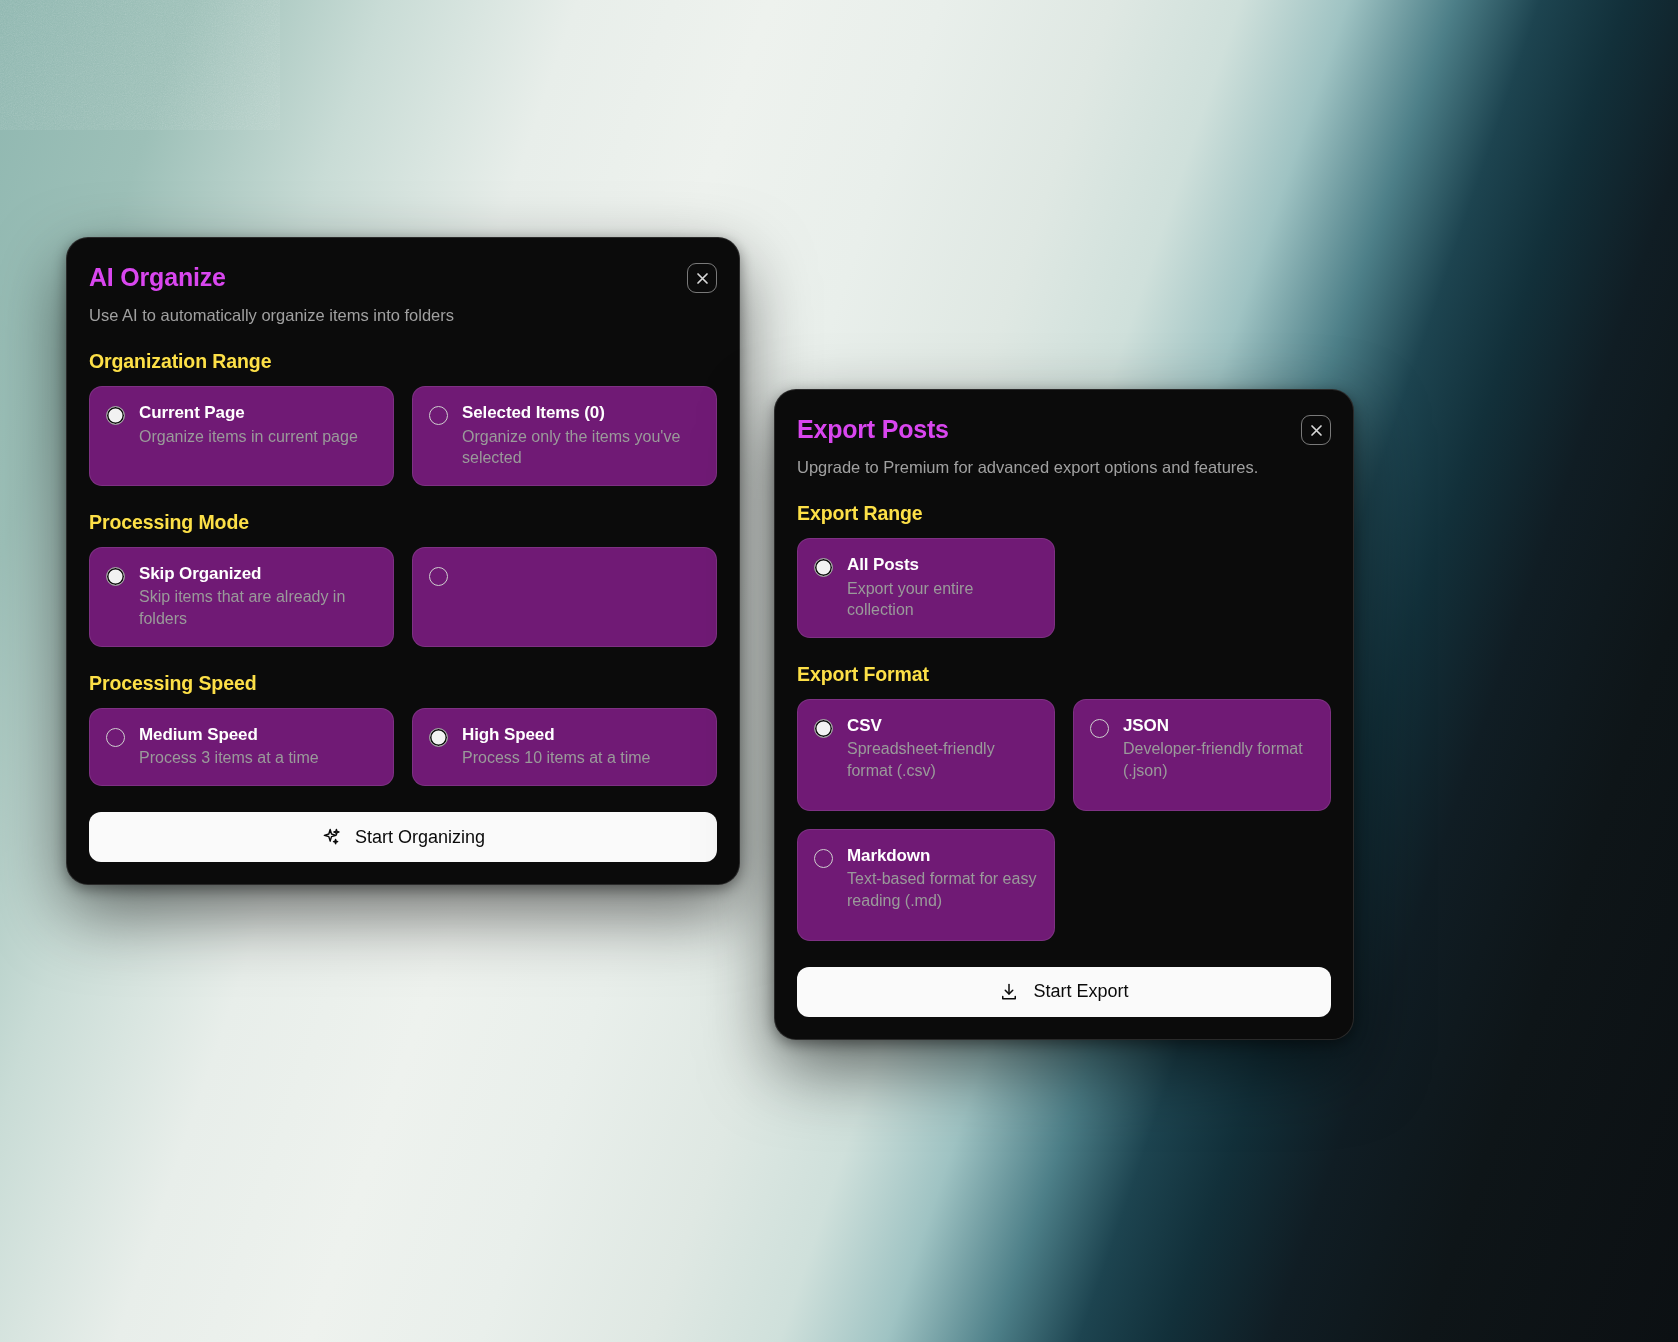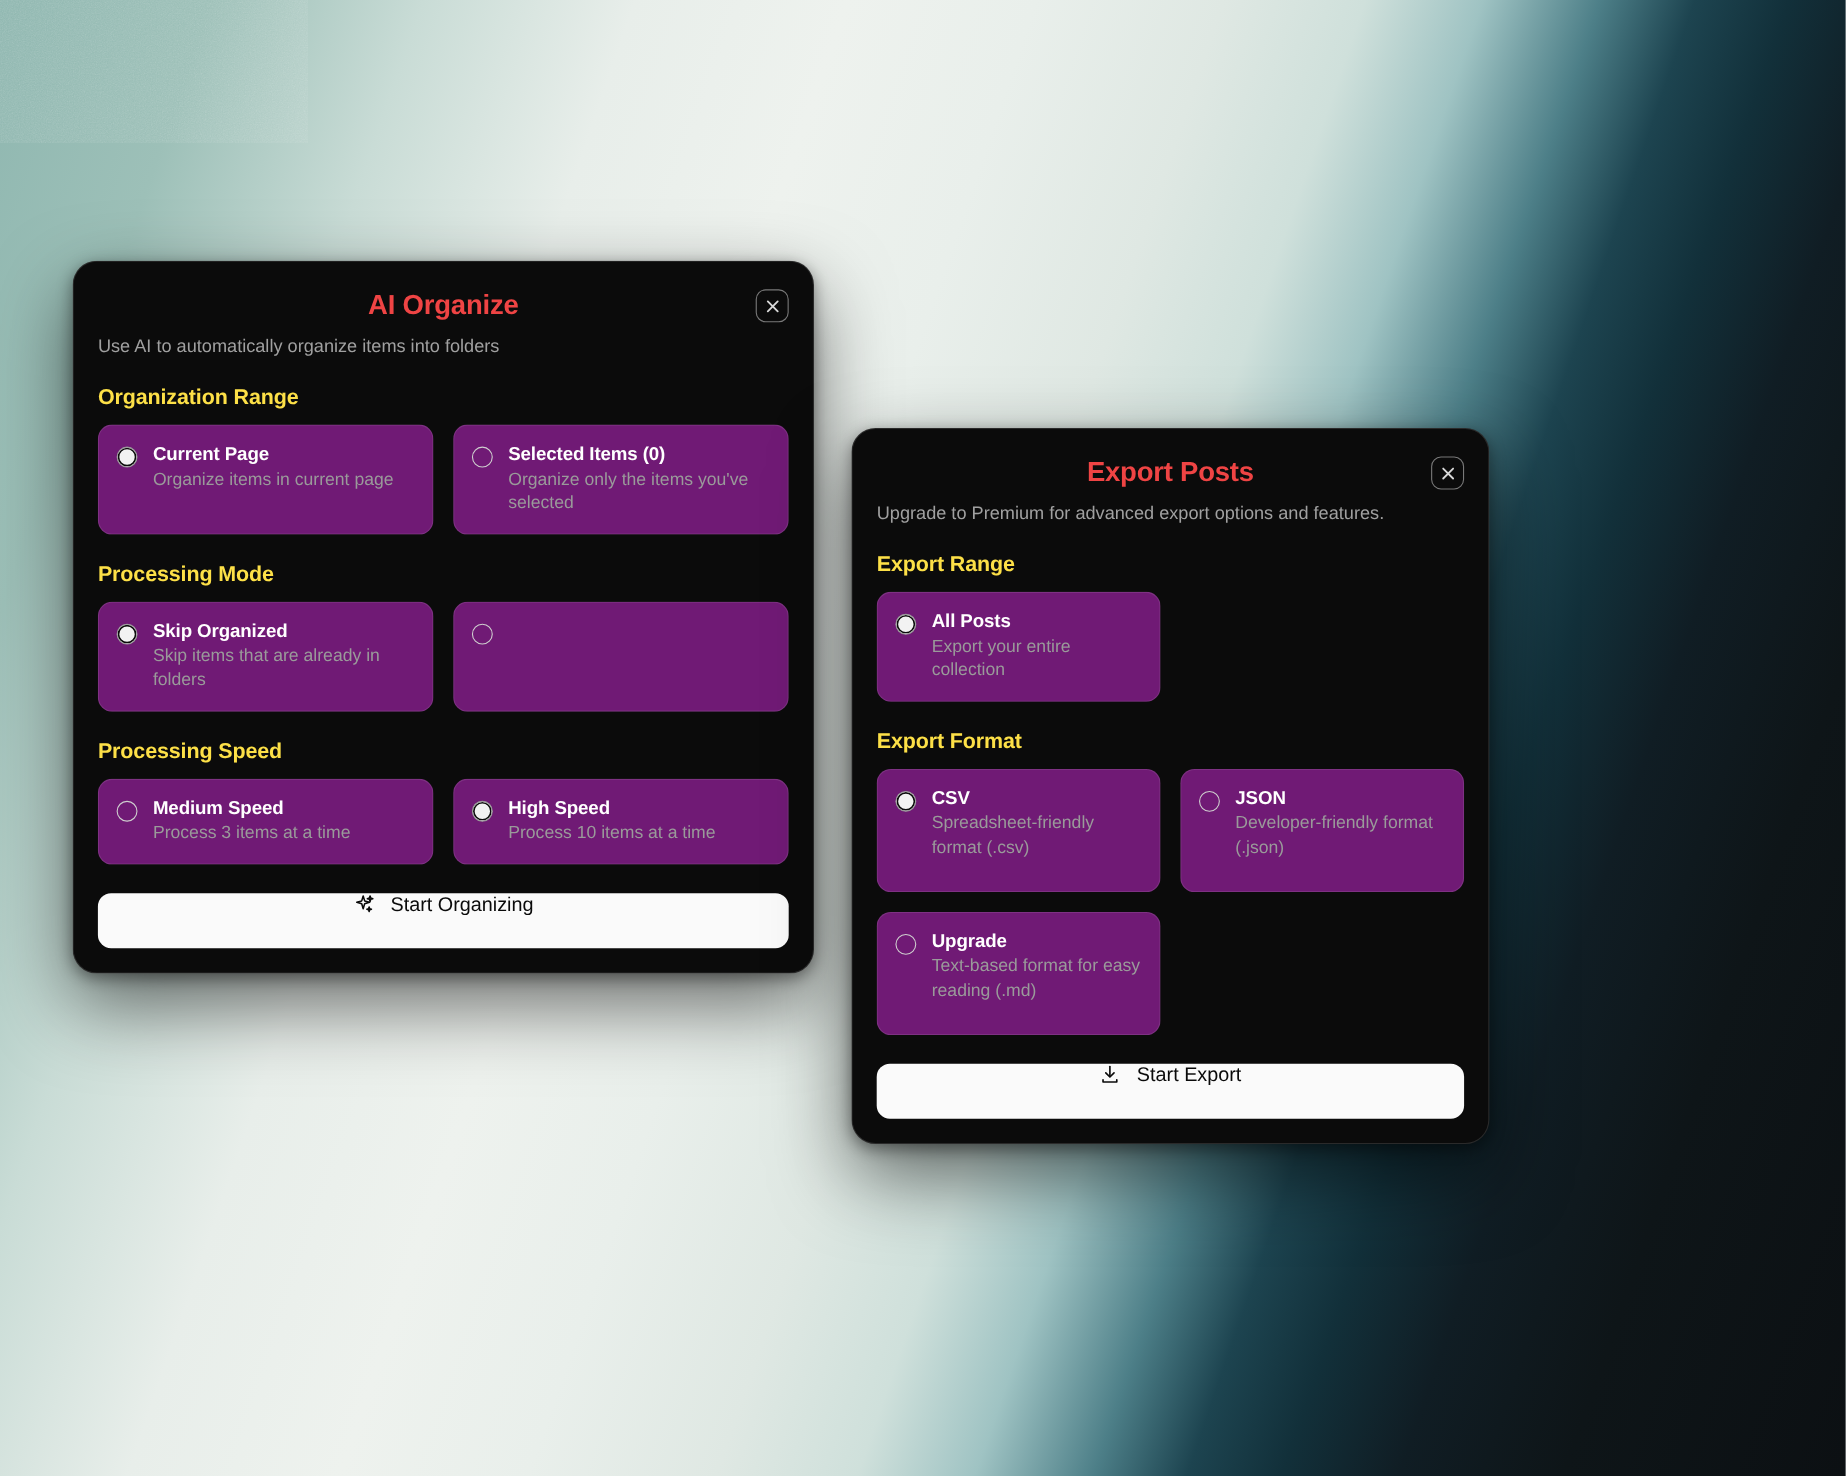--- a/index.html
+++ b/index.html
@@ -51,26 +51,25 @@
     border: 1px solid rgba(255,255,255,0.13);
     border-radius: 22px;
     box-shadow: 0 28px 70px rgba(0,0,0,0.55), 0 4px 14px rgba(0,0,0,0.4);
     padding: 26px 22px 22px 22px;
   }
 
   #dlg-organize { left: 66px;  top: 237px;  width: 674px; }
   #dlg-export   { left: 774px; top: 389px;  width: 580px; }
 
   .dlg-title {
-    color: #ef4444;
+    color: #d946ef;
     font-size: 25px;
     font-weight: bold;
     letter-spacing: -0.2px;
     line-height: 1.1;
-    text-align: center;
   }
   .dlg-sub {
     color: #a0a0a0;
     font-size: 16.5px;
     margin-top: 13px;
     line-height: 1.25;
   }
 
   .close-btn {
     position: absolute;
@@ -152,21 +151,21 @@
     margin-top: 26px;
     width: 100%;
     height: 50px;
     border: none;
     border-radius: 12px;
     background: #fafafa;
     color: #0a0a0a;
     font-size: 18px;
     font-family: "Liberation Sans", sans-serif;
     display: flex;
-    align-items: flex-start;
+    align-items: center;
     justify-content: center;
     gap: 14px;
     cursor: pointer;
   }
   .primary-btn svg { display: block; }
 </style>
 </head>
 <body>
 
 <div id="stage">
@@ -287,21 +286,21 @@
       <div class="option tall">
         <span class="radio"></span>
         <span class="opt-text">
           <span class="opt-label" style="display:block">JSON</span>
           <span class="opt-desc" style="display:block">Developer-friendly format (.json)</span>
         </span>
       </div>
       <div class="option tall">
         <span class="radio"></span>
         <span class="opt-text">
-          <span class="opt-label" style="display:block">Upgrade</span>
+          <span class="opt-label" style="display:block">Markdown</span>
           <span class="opt-desc" style="display:block">Text-based format for easy reading (.md)</span>
         </span>
       </div>
       <div class="spacer"></div>
     </div>
 
     <button class="primary-btn">
       <span>
         <svg width="20" height="20" viewBox="0 0 24 24" fill="none" stroke="#0a0a0a" stroke-width="1.8" stroke-linecap="round" stroke-linejoin="round">
           <path d="M12 3 L12 14"></path>

